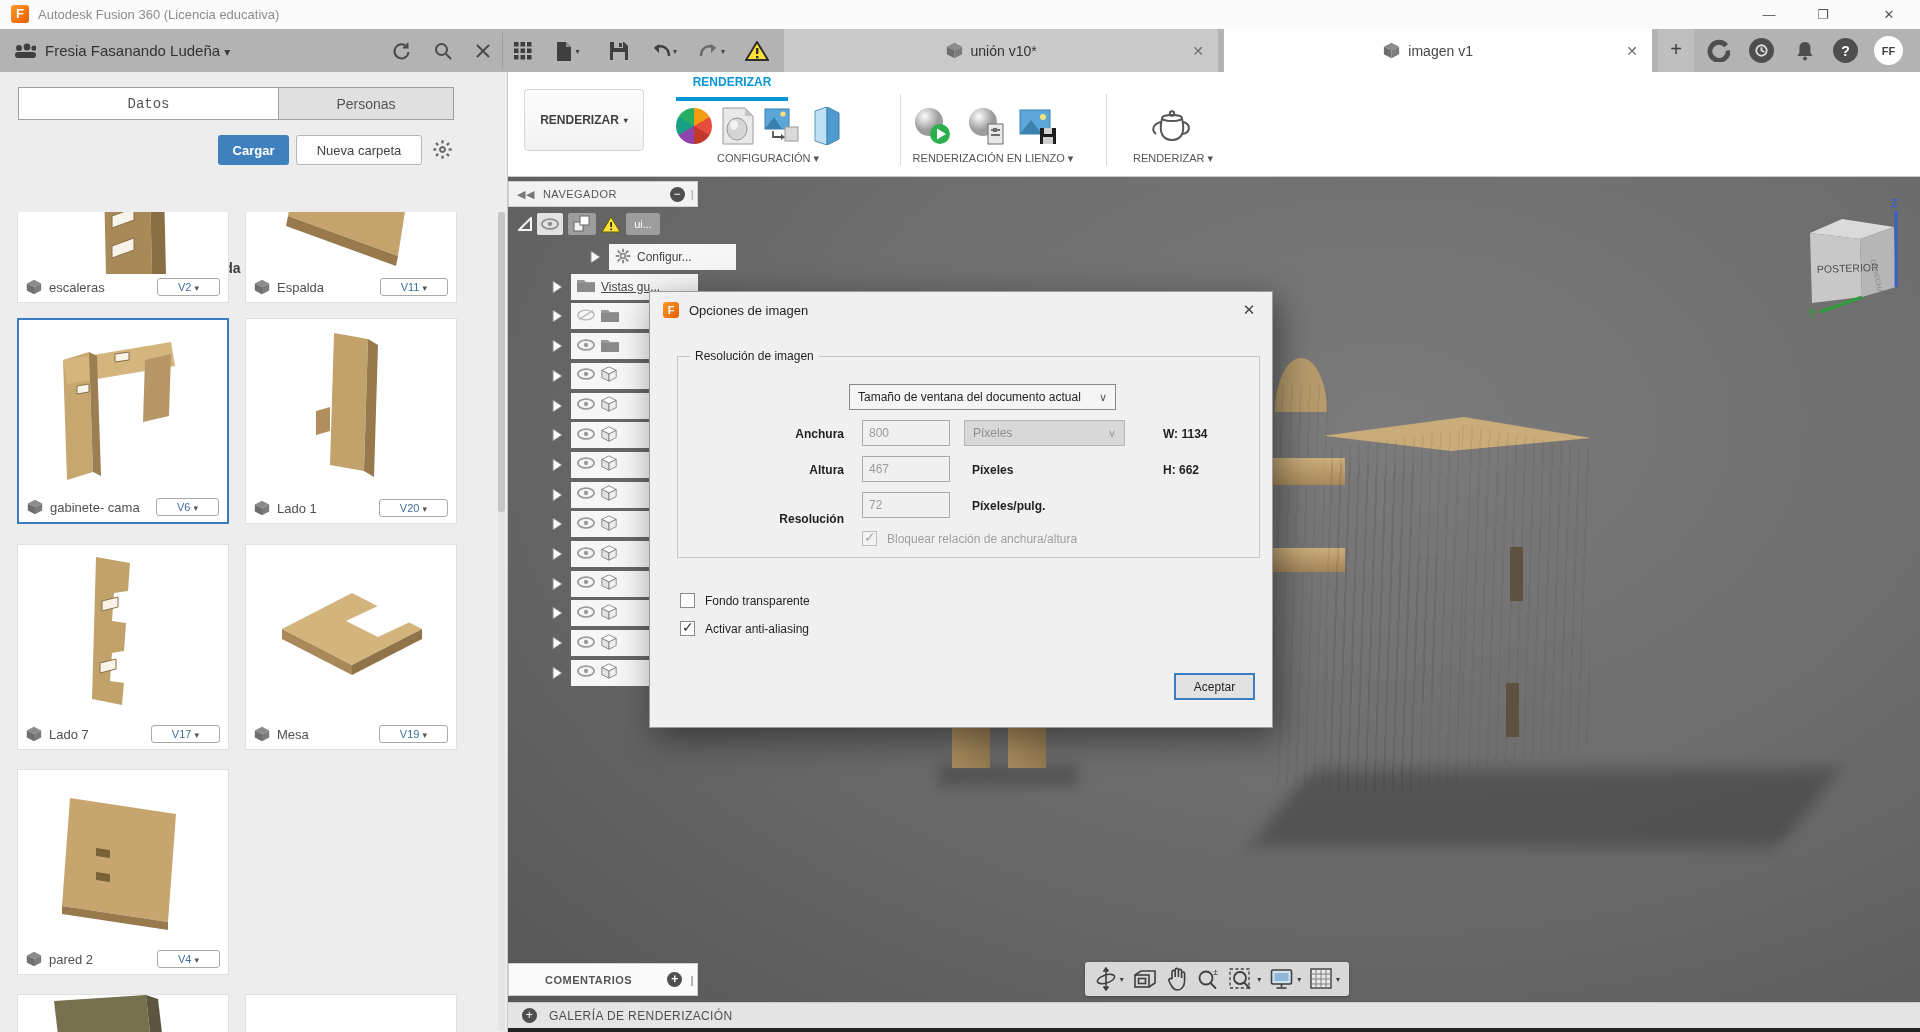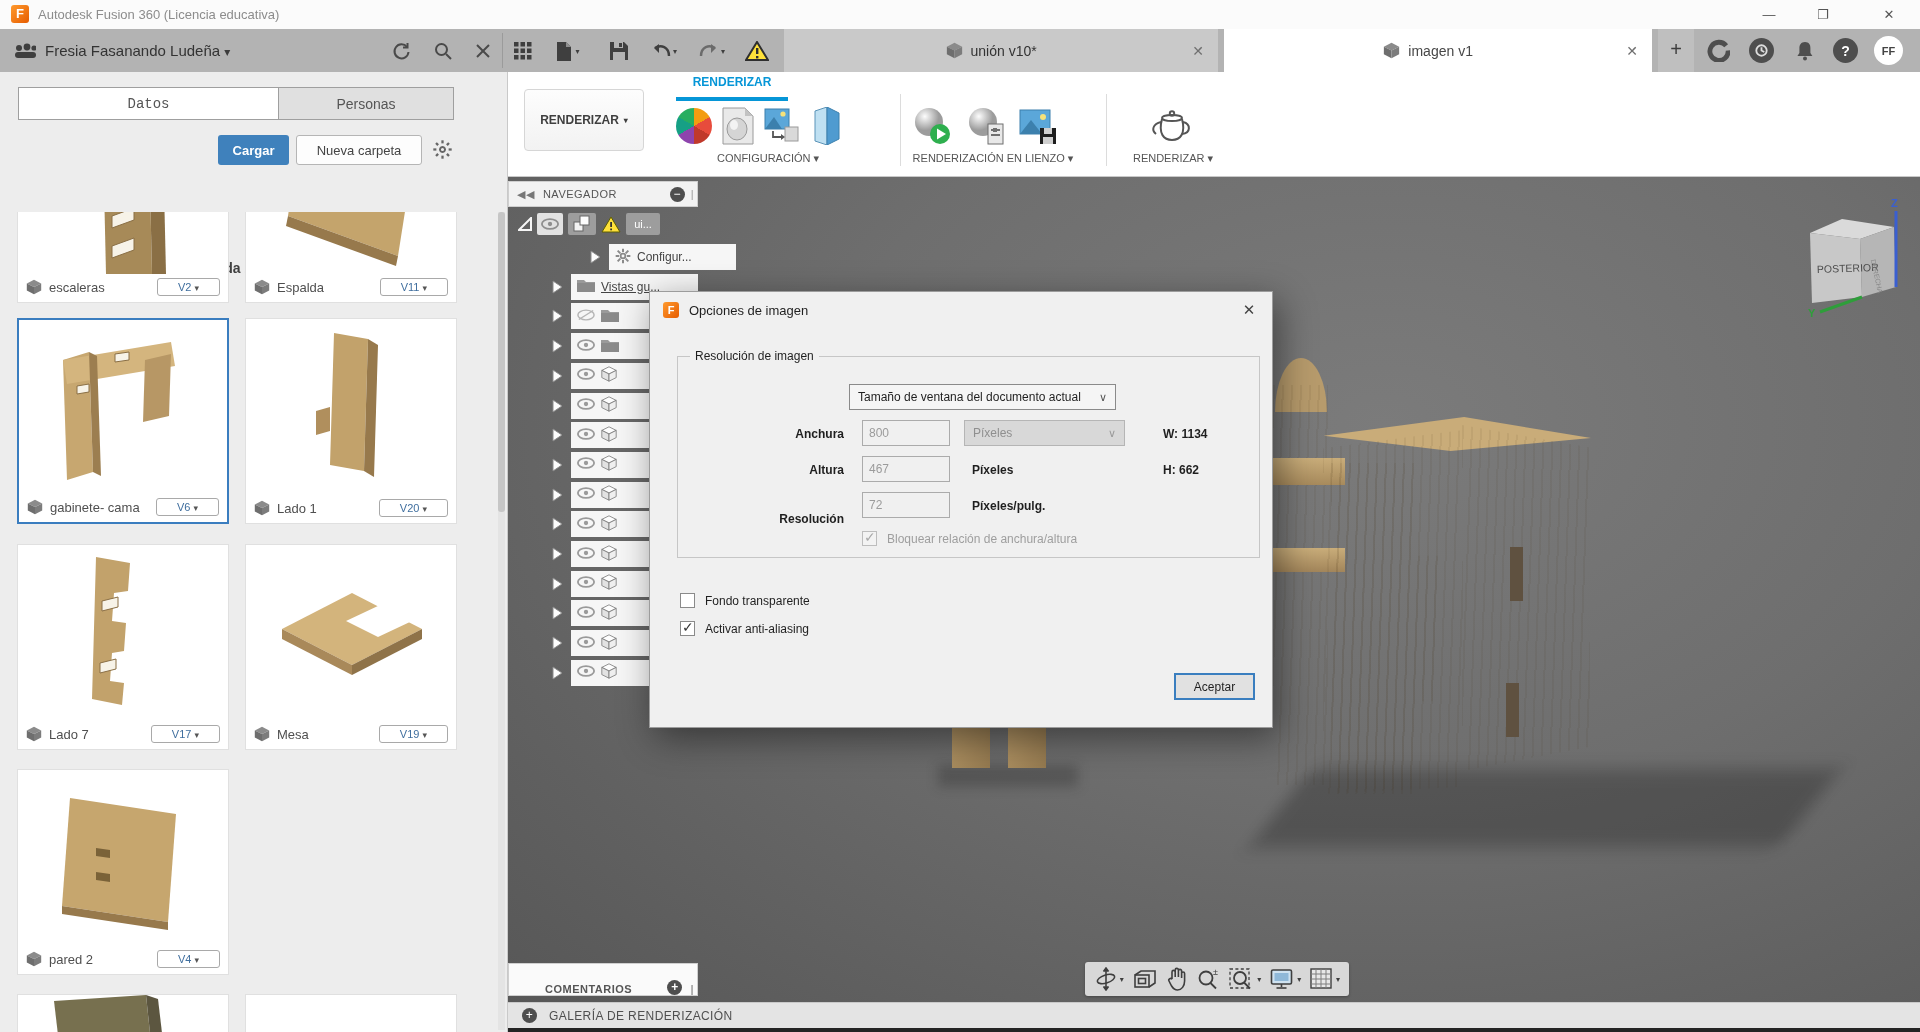--- a/index.html
+++ b/index.html
@@ -102,21 +102,21 @@
   .nav-header { position:absolute; left:0; top:4px; width:190px; height:26px; background:#f2f2f2; border:1px solid #cfcfcf;
     display:flex; align-items:center; font-size:11px; color:#555; letter-spacing:.5px; }
   .nav-root { position:absolute; left:10px; top:34px; width:180px; height:26px; display:flex; align-items:center; gap:5px; }
   .nav-chip { background:#9d9d9d; border-radius:2px; height:22px; display:flex; align-items:center; justify-content:center; padding:0 4px; }
   .nav-row { position:absolute; height:26px; display:flex; align-items:center; }
   .nav-strip { background:#f6f6f6; height:26px; display:flex; align-items:center; gap:6px; padding-left:6px; font-size:12px; color:#444; }
   .circle-btn { width:15px; height:15px; border-radius:50%; background:#4e4e4e; color:#fff; font-size:12px; line-height:14px; text-align:center; }
 
   
   .comments-bar { position:absolute; left:0; top:786px; width:190px; height:33px; background:#fafafa; border:1px solid #cfcfcf;
-    display:flex; align-items:flex-end; font-size:11px; font-weight:bold; letter-spacing:.5px; color:#555; }
+    display:flex; align-items:center; font-size:11px; font-weight:bold; letter-spacing:.5px; color:#555; }
   .navbar { position:absolute; left:577px; top:785px; width:264px; height:34px; background:#d8d8d8; border-radius:3px;
     display:flex; align-items:center; justify-content:space-evenly; box-shadow:0 1px 3px rgba(0,0,0,.3); }
   .navbar .tool { display:flex; align-items:center; gap:2px; }
   .caret { font-size:8px; color:#3f3f3f; }
 
   
   .gallery-bar { position:absolute; left:508px; top:1002px; width:1412px; height:26px; background:#e4e4e4; border-top:1px solid #c9c9c9;
     display:flex; align-items:center; gap:12px; padding-left:14px; font-size:12px; color:#4f4f4f; letter-spacing:.4px; }
   .bottom-strip { position:absolute; left:508px; top:1028px; width:1412px; height:4px; background:#242424; }
 

